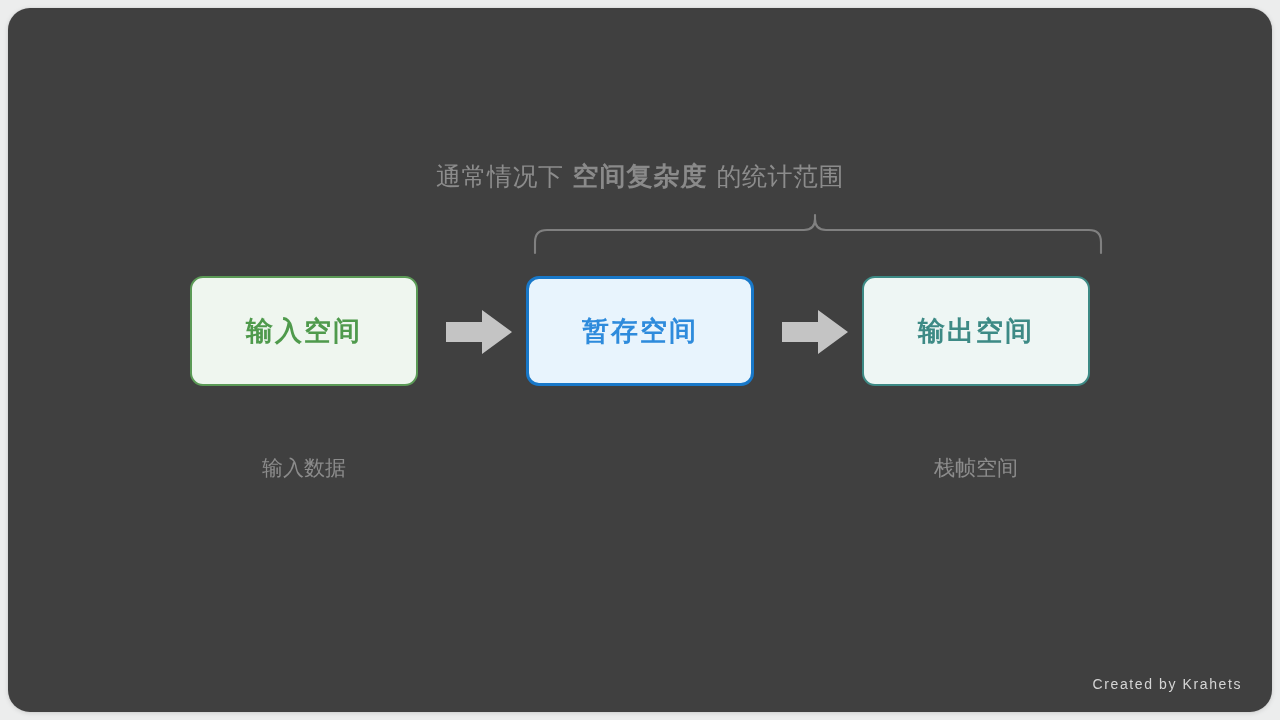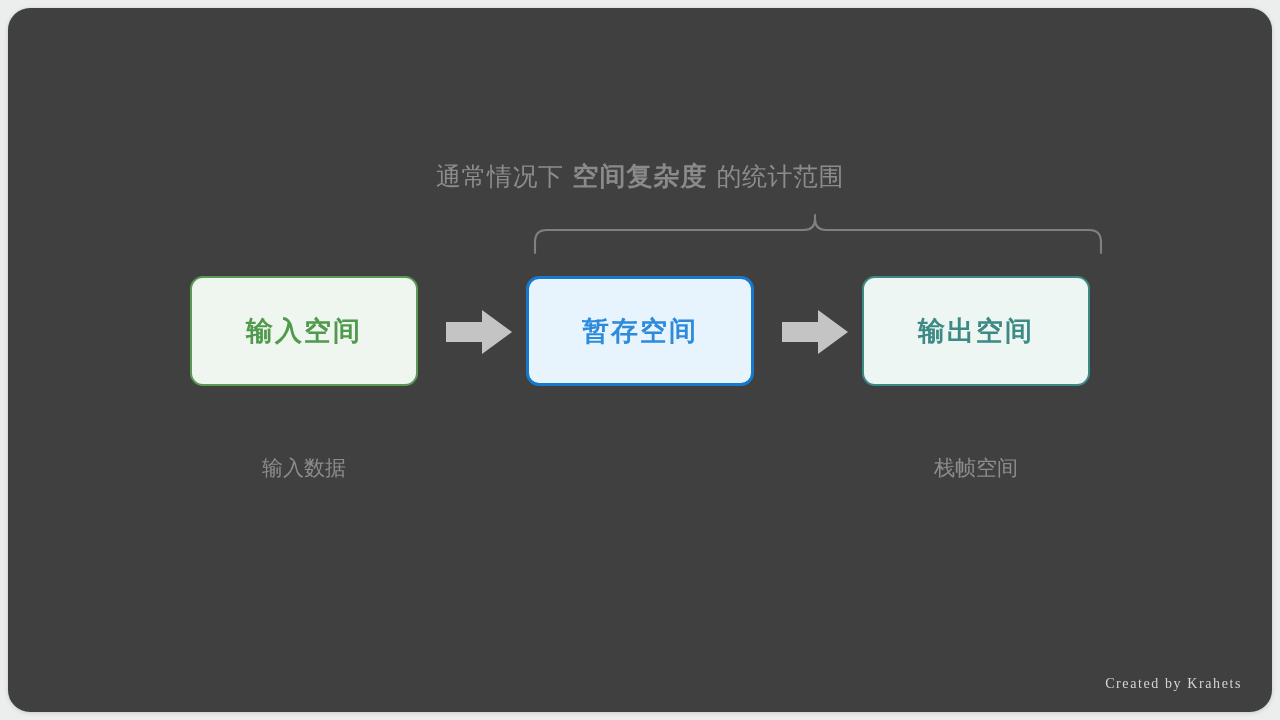--- a/index.html
+++ b/index.html
@@ -128,21 +128,21 @@
   .caption-col.c2 { left: 502px; }
   .caption-col.c3 { left: 838px; }
   .caption-col div { white-space: nowrap; }
 
   
   .watermark {
     position: absolute;
     right: 30px;
     bottom: 20px;
     color: #d5d5d5;
-    font-family: Liberation Serif, serif;
+    font-family: Liberation Sans, sans-serif;
     font-size: 14px;
     letter-spacing: 1.6px;
   }
 </style>
 </head>
 <body>
 
 <div class="canvas">
 
   <div class="scope-title">

